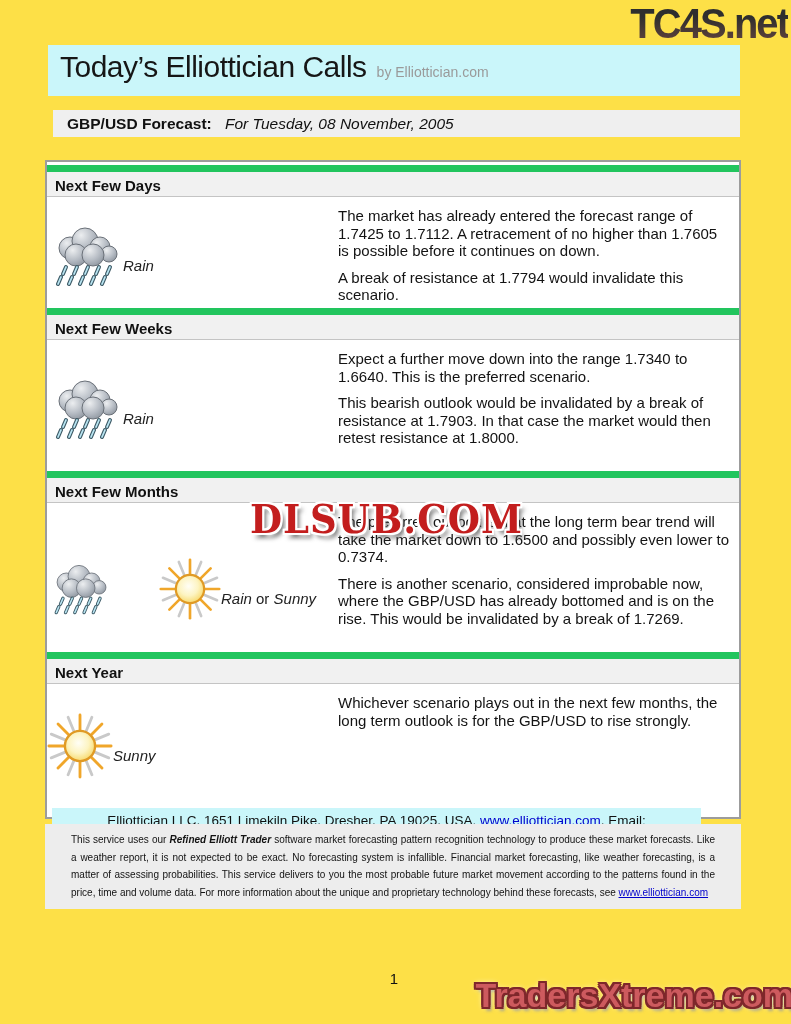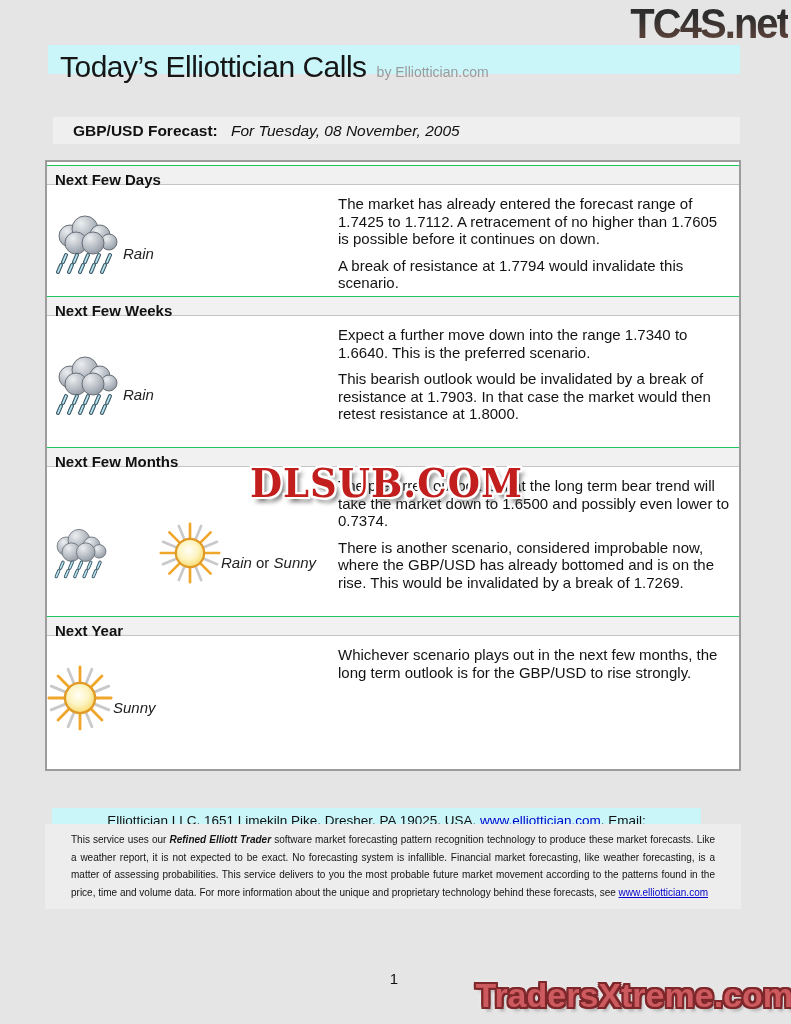--- a/index.html
+++ b/index.html
@@ -1,41 +1,41 @@
 <!DOCTYPE html>
 <html><head>
 <meta charset="utf-8">
 <style>
   * { margin:0; padding:0; box-sizing:border-box; }
   html,body { background:#ffffff; }
   body { font-family:"Liberation Sans", sans-serif; color:#111; }
-  .page { position:relative; width:791px; height:1024px; background:#e5e5e5; overflow:hidden; }
+  .page { position:relative; width:791px; height:1024px; background:#fde047; overflow:hidden; }
 
   
   .tc4s { position:absolute; top:0px; right:3px; font-size:42px; font-weight:bold; letter-spacing:-2px;
           background:linear-gradient(#2e2e2e 35%, #584039 78%, #6e423a);
           -webkit-background-clip:text; background-clip:text; color:transparent;
           transform:scaleX(.95); transform-origin:right; }
 
   
-  .title-bar { position:absolute; left:48px; top:45px; width:692px; height:29px;
+  .title-bar { position:absolute; left:48px; top:45px; width:692px; height:51px;
                background:#caf6fa; display:flex; align-items:baseline; padding:0 0 0 12px; }
   .title-bar .title { font-size:30px; color:#161616; letter-spacing:-.5px; line-height:43px; }
   .title-bar .byline { font-size:14px; color:#9a9a9a; margin-left:10px; }
 
   
-  .forecast-bar { position:absolute; left:53px; top:117px; width:687px; height:27px;
-                  background:#efefef; line-height:27px; padding-left:20px; font-size:15.5px; }
+  .forecast-bar { position:absolute; left:53px; top:110px; width:687px; height:27px;
+                  background:#efefef; line-height:27px; padding-left:14px; font-size:15.5px; }
   .forecast-bar .lbl { font-weight:bold; }
   .forecast-bar .date { font-style:italic; margin-left:9px; }
 
   
   .calls-table { position:absolute; left:45px; top:160px; width:696px;
                  border:2px solid #9c9c9c; background:#fff; padding-top:3px; }
-  .sec-header { height:20px; background:#f1f1f1; border-top:1px solid #22c55e; border-bottom:1px solid #c4c4c4;
+  .sec-header { height:32px; background:#f1f1f1; border-top:7px solid #22c55e; border-bottom:1px solid #c4c4c4;
                 font-weight:bold; font-size:15px; padding:5px 8px 0 8px; }
   .sec-body { position:relative; display:flex; }
   .sec-body.h-days   { height:111px; }
   .sec-body.h-weeks  { height:131px; }
   .sec-body.h-months { height:149px; }
   .sec-body.h-year   { height:113px; }
   .icon-cell { width:291px; display:flex; align-items:center; flex-shrink:0; }
   .h-days .icon-cell   { padding-top:10px; }
   .h-weeks .icon-cell  { padding-top:10px; }
   .h-months .icon-cell { padding-top:27px; }

